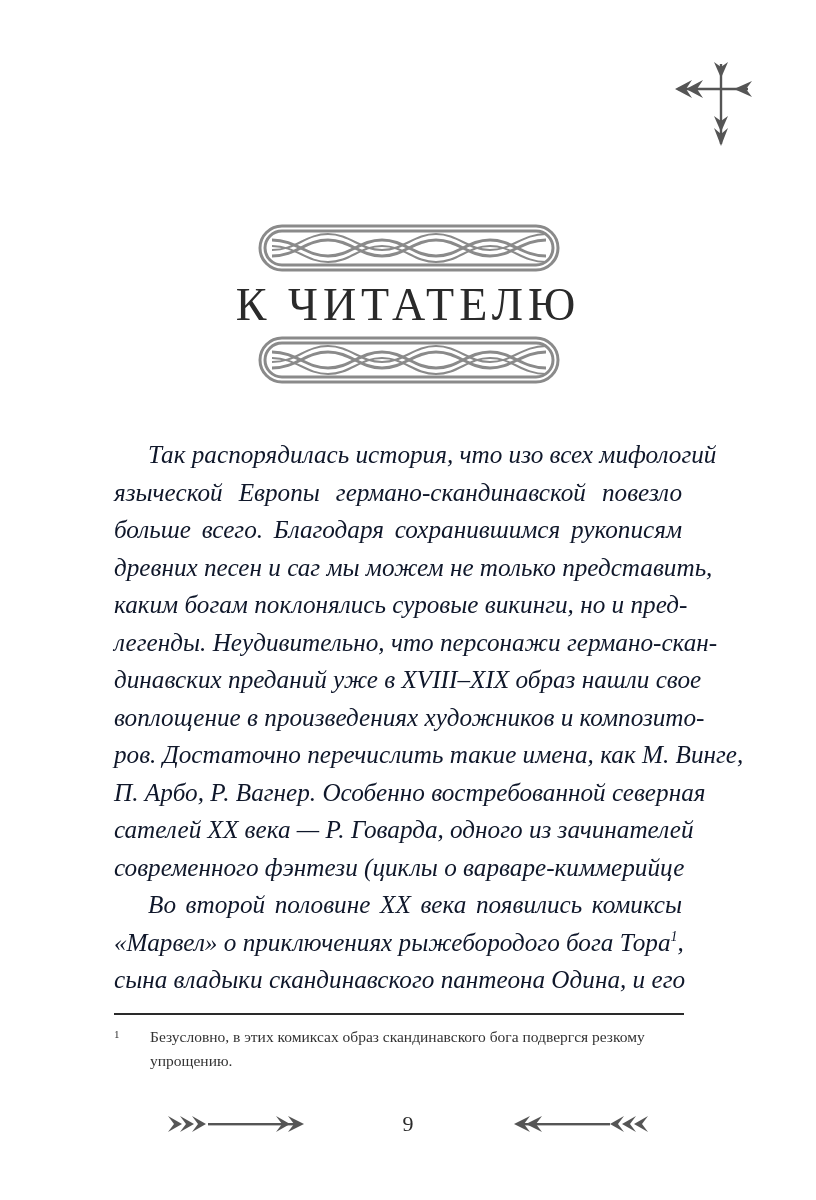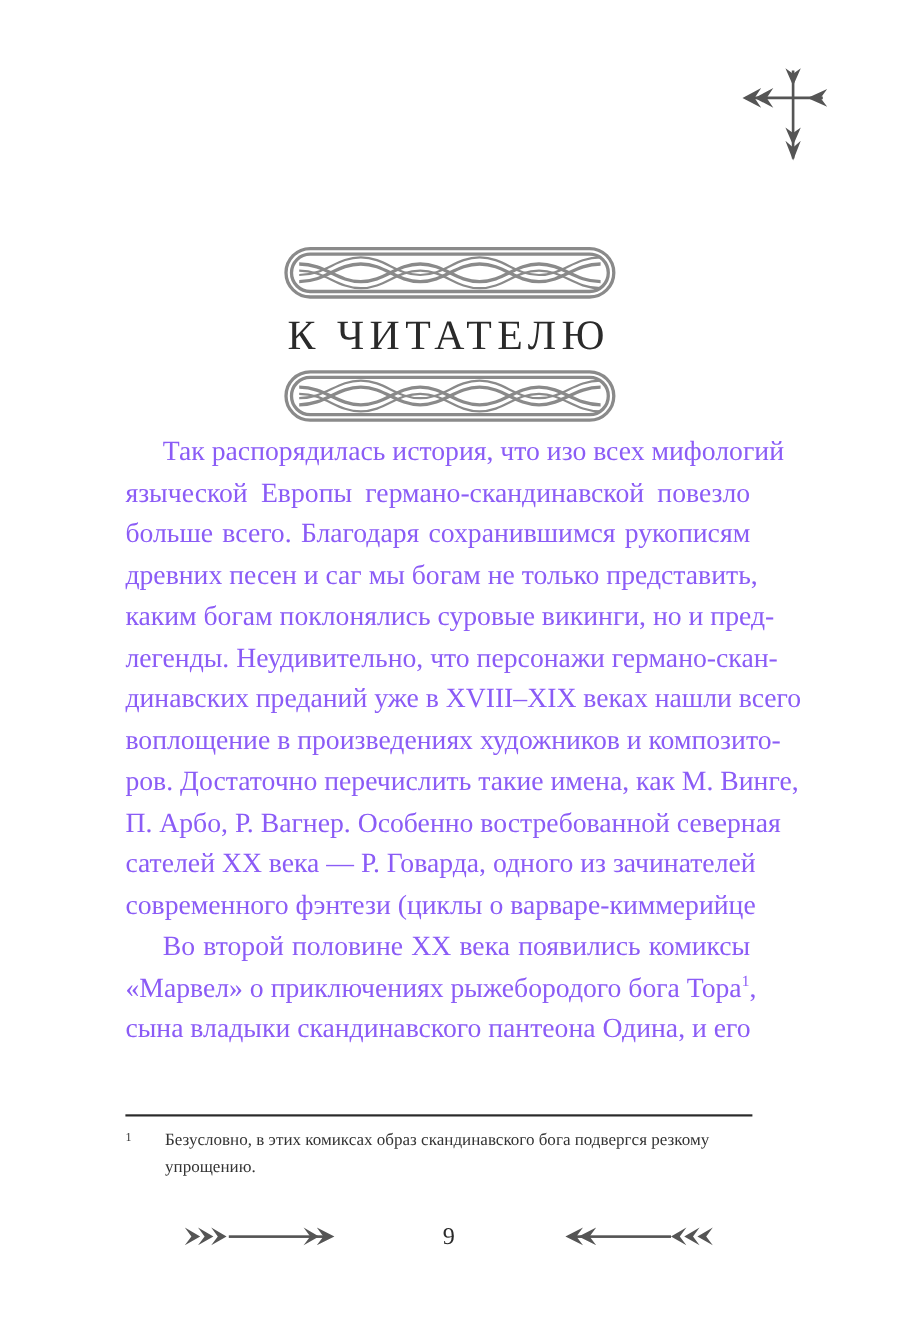--- a/index.html
+++ b/index.html
@@ -3,25 +3,25 @@
 <meta charset="utf-8">
 <style>
   html, body { margin: 0; padding: 0; background: #ffffff; }
   body { width: 816px; height: 1200px; position: relative; overflow: hidden;
          font-family: "DejaVu Serif", "Liberation Serif", serif; color: #2b2b2b; }
   .corner { position: absolute; left: 672px; top: 58px; width: 86px; height: 90px; }
   .knot { position: absolute; left: 256px; width: 306px; height: 52px; }
   .knot.top { top: 222px; }
   .knot.bottom { top: 334px; }
   .title { position: absolute; left: 0; width: 816px; top: 277px; text-align: center;
-           font-family: "Liberation Serif", serif; font-size: 38px; letter-spacing: 5px;
+           font-family: "Liberation Serif", serif; font-size: 46px; letter-spacing: 5px;
            color: #2a2a2a; line-height: 56px; }
-  .body-text { position: absolute; left: 114px; top: 392px; width: 568px;
+  .body-text { position: absolute; left: 114px; top: 436px; width: 568px;
                font-family: "Liberation Serif", serif; font-size: 25.2px; line-height: 37.5px;
-               color: #8b5cf6; text-align: justify; }
+               color: #0f172a; text-align: justify; font-style: italic; }
   .line { display: block; text-align: justify; text-align-last: justify; white-space: nowrap; }
   .line.last { text-align-last: left; }
   .line.indent { padding-left: 34px; }
   sup.fnref { font-size: 14px; vertical-align: 10px; line-height: 0; }
   .rule { position: absolute; left: 114px; top: 1013px; width: 570px; height: 2px; background: #2a2a2a; }
   .footnote { position: absolute; left: 114px; top: 1025px; width: 570px;
               font-family: "Liberation Serif", serif; font-size: 15.5px; line-height: 24px; color: #333; }
   .fn-num { position: absolute; left: 0; top: -3px; font-size: 11px; }
   .fn-text { margin-left: 36px; display: block; }
   .folio { position: absolute; top: 1104px; left: 0; width: 816px; height: 40px; }
@@ -71,24 +71,24 @@
     <path d="M16 34 C40 34, 50 18, 72 18 C94 18, 104 34, 126 34 C148 34, 158 18, 180 18 C202 18, 212 34, 234 34 C256 34, 266 18, 290 18"></path>
     <path d="M16 24 C40 24, 50 40, 72 40 C94 40, 104 24, 126 24 C148 24, 158 40, 180 40 C202 40, 212 24, 234 24 C256 24, 266 40, 290 40" stroke-width="2"></path>
     <path d="M16 28 C40 28, 50 12, 72 12 C94 12, 104 28, 126 28 C148 28, 158 12, 180 12 C202 12, 212 28, 234 28 C256 28, 266 12, 290 12" stroke-width="2"></path>
   </g>
 </svg>
 
 <div class="body-text">
   <span class="line indent">Так распорядилась история, что изо всех мифологий</span>
   <span class="line">языческой Европы германо-скандинавской повезло</span>
   <span class="line">больше всего. Благодаря сохранившимся рукописям</span>
-  <span class="line">древних песен и саг мы богам не только представить,</span>
+  <span class="line">древних песен и саг мы можем не только представить,</span>
   <span class="line">каким богам поклонялись суровые викинги, но и пред-</span>
   <span class="line">легенды. Неудивительно, что персонажи германо-скан-</span>
-  <span class="line">динавских преданий уже в XVIII–XIX веках нашли всего</span>
+  <span class="line">динавских преданий уже в XVIII–XIX образ нашли свое</span>
   <span class="line">воплощение в произведениях художников и композито-</span>
   <span class="line">ров. Достаточно перечислить такие имена, как М. Винге,</span>
   <span class="line">П. Арбо, Р. Вагнер. Особенно востребованной северная</span>
   <span class="line">сателей XX века — Р. Говарда, одного из зачинателей</span>
   <span class="line">современного фэнтези (циклы о варваре-киммерийце</span>
   <span class="line indent">Во второй половине XX века появились комиксы</span>
   <span class="line"><span>«Марвел» о приключениях рыжебородого бога Тора</span><sup class="fnref">1</sup><span>,</span></span>
   <span class="line">сына владыки скандинавского пантеона Одина, и его</span>
 </div>
 

